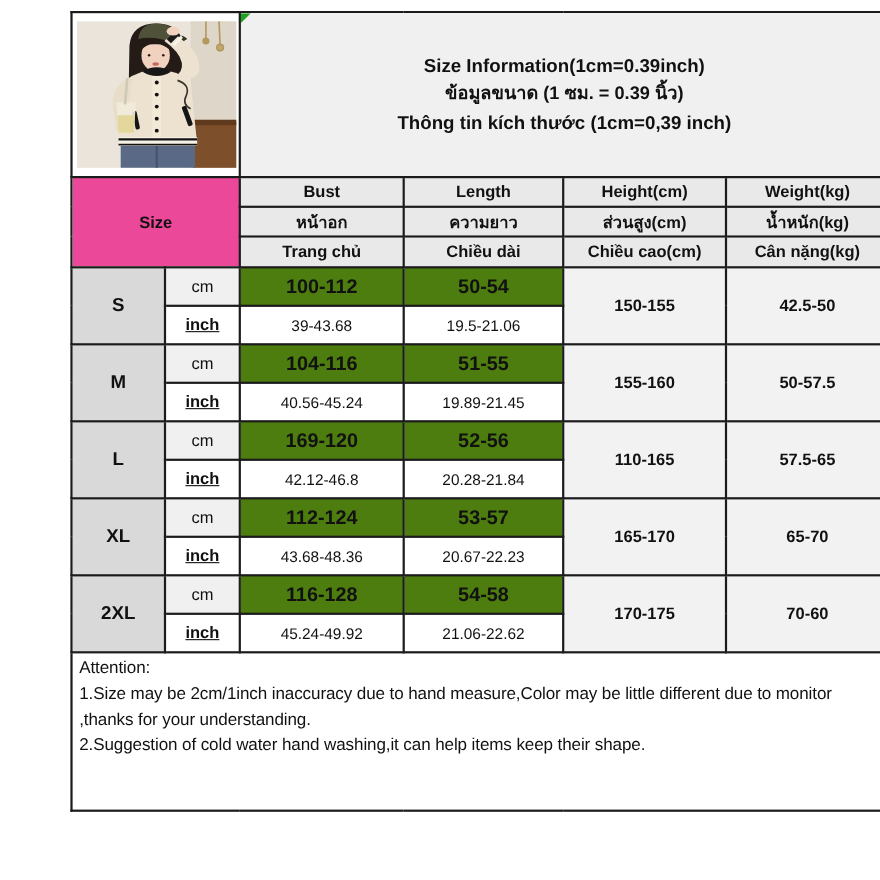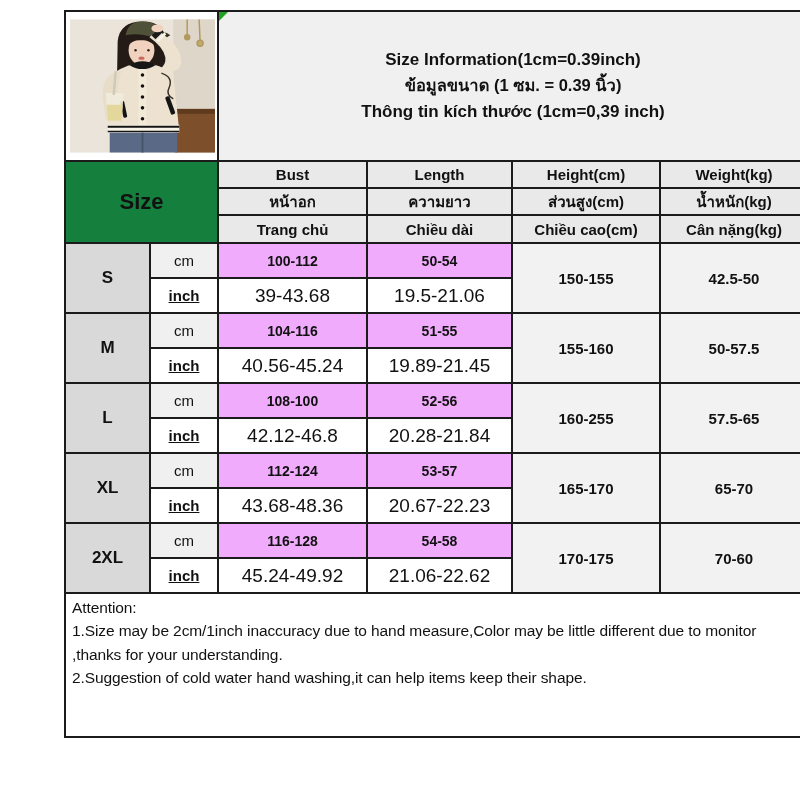--- a/index.html
+++ b/index.html
@@ -21,27 +21,27 @@
   tr.r-data td{height:33px;}
   tr.r-att td{height:138px;border-radius:12px;}
   
   .photo-cell{background:#ffffff;padding:4px;}
   .title-cell{background:#f0f0f0;position:relative;}
   .title-cell .t1{font-weight:bold;font-size:17px;line-height:1.55;}
   .title-cell .t2{font-weight:bold;font-size:16.5px;line-height:1.55;}
   .title-cell .t3{font-weight:bold;font-size:17px;line-height:1.55;}
   .green-tri{position:absolute;top:0;left:0;width:0;height:0;
     border-top:9px solid #21a121;border-right:9px solid transparent;}
-  .size-head{background:#15803d;font-weight:bold;font-size:22px;}
+  .size-head{background:#ec4899;font-weight:bold;font-size:15px;}
   .col-head{background:#e9e9e9;font-weight:bold;font-size:15px;}
   .size-cell{background:#d9d9d9;font-weight:bold;font-size:17px;}
   .unit-cm{background:#f0f0f0;font-weight:normal;font-size:15px;}
   .unit-inch{background:#ffffff;font-weight:bold;font-size:15px;text-decoration:underline;}
-  .val-cm{background:#f0abfc;font-weight:bold;font-size:14px;margin-top:35px;}
-  .val-inch{background:#ffffff;font-weight:normal;font-size:19px;}
+  .val-cm{background:#4d7c0f;font-weight:bold;font-size:18px;margin-top:35px;}
+  .val-inch{background:#ffffff;font-weight:normal;font-size:14px;}
   .range-cell{background:#f2f2f2;font-weight:bold;font-size:15px;}
   .attention-cell{background:#ffffff;text-align:left;vertical-align:top;padding:2px 6px;}
   .attention-cell div{font-size:15.5px;line-height:1.5;letter-spacing:-0.1px;}
   svg{display:block;}
 </style>
 </head>
 <body>
 
 <div class="sheet">
 <table class="size-table">
@@ -174,23 +174,23 @@
   </tr>
   <tr class="r-data">
     <td class="unit-inch">inch</td>
     <td class="val-inch">40.56-45.24</td>
     <td class="val-inch">19.89-21.45</td>
   </tr>
 
   <tr class="r-data">
     <td rowspan="2" class="size-cell">L</td>
     <td class="unit-cm">cm</td>
-    <td class="val-cm">108-100</td>
+    <td class="val-cm">169-120</td>
     <td class="val-cm">52-56</td>
-    <td rowspan="2" class="range-cell">160-255</td>
+    <td rowspan="2" class="range-cell">110-165</td>
     <td rowspan="2" class="range-cell">57.5-65</td>
   </tr>
   <tr class="r-data">
     <td class="unit-inch">inch</td>
     <td class="val-inch">42.12-46.8</td>
     <td class="val-inch">20.28-21.84</td>
   </tr>
 
   <tr class="r-data">
     <td rowspan="2" class="size-cell">XL</td>

